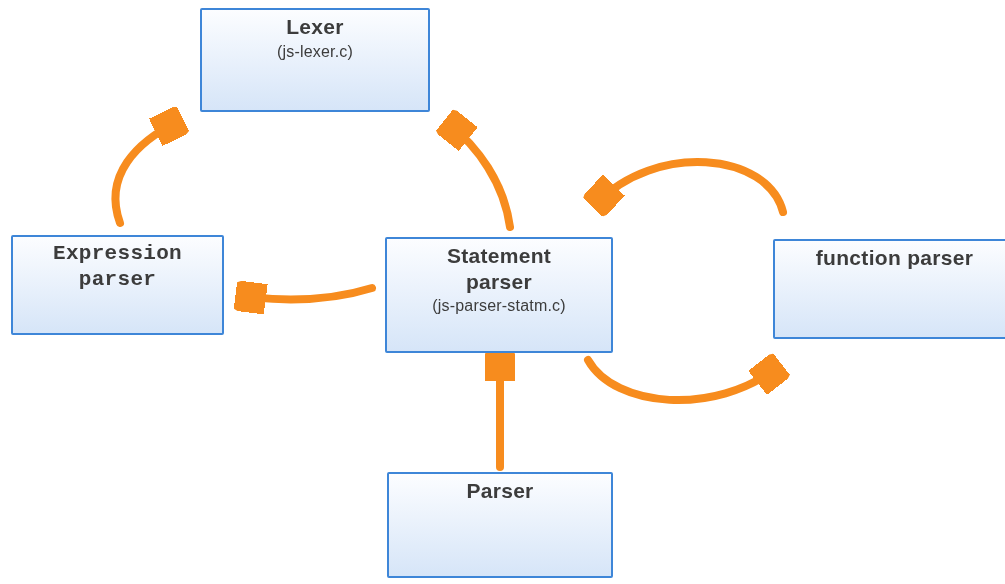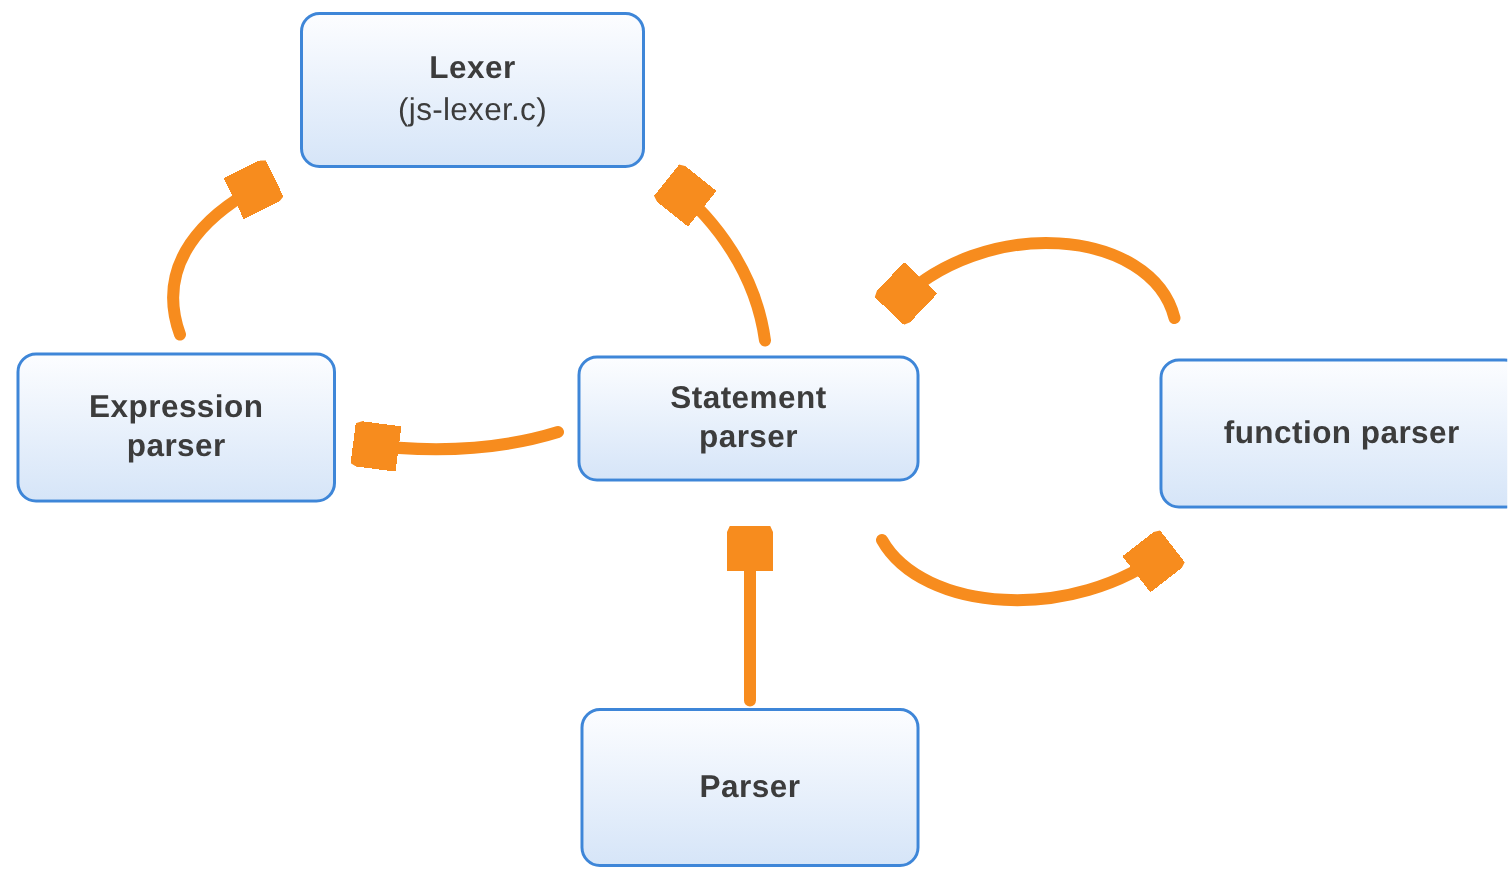--- a/index.html
+++ b/index.html
@@ -30,47 +30,46 @@
   .edges path{
     fill:none;
     stroke:var(--arrow);
     stroke-width:8;
     stroke-linecap:round;
   }
   .node{
     position:absolute;
     box-sizing:border-box;
     border:2px solid var(--box-border);
-    border-radius:13px;
+    border-radius:2px;
     background:linear-gradient(to bottom, var(--box-fill-top) 0%, var(--box-fill-bottom) 100%);
     display:flex;
     flex-direction:column;
     align-items:center;
-    justify-content:center;
     text-align:center;
     color:var(--text);
     padding:4px 6px;
   }
   .node-title{
     font-size:21px;
     font-weight:bold;
     line-height:1.22;
     white-space:pre-line;
     letter-spacing:0.3px;
   }
   .node-subtitle{
-    font-size:21px;
+    font-size:16px;
     line-height:1.25;
     margin-top:2px;
     letter-spacing:0.2px;
   }
   
   .node-lexer            {left:200px; top:8px;   width:230px; height:104px;}
-  .node-expression-parser{left:11px;  top:235px; width:213px; height:100px;}
-  .node-statement-parser {left:385px; top:237px; width:228px; height:84px;}
+  .node-expression-parser{left:11px;  top:235px; width:213px; height:100px;font-family:Liberation Mono, monospace;}
+  .node-statement-parser {left:385px; top:237px; width:228px; height:116px;}
   .node-function-parser  {left:753px; top:239px; width:243px; height:100px;margin-left:20px;}
   .node-parser           {left:387px; top:472px; width:226px; height:106px;}
 </style>
 </head>
 <body>
 
 <div class="canvas">
 
   <svg class="edges" width="1005" height="584" viewBox="0 0 1005 584">
     <defs>
@@ -92,20 +91,21 @@
   </div>
 
   <div class="node node-expression-parser">
     <div class="node-title">Expression
 parser</div>
   </div>
 
   <div class="node node-statement-parser">
     <div class="node-title">Statement
 parser</div>
+    <div class="node-subtitle">(js-parser-statm.c)</div>
   </div>
 
   <div class="node node-function-parser">
     <div class="node-title">function parser</div>
   </div>
 
   <div class="node node-parser">
     <div class="node-title">Parser</div>
   </div>
 

